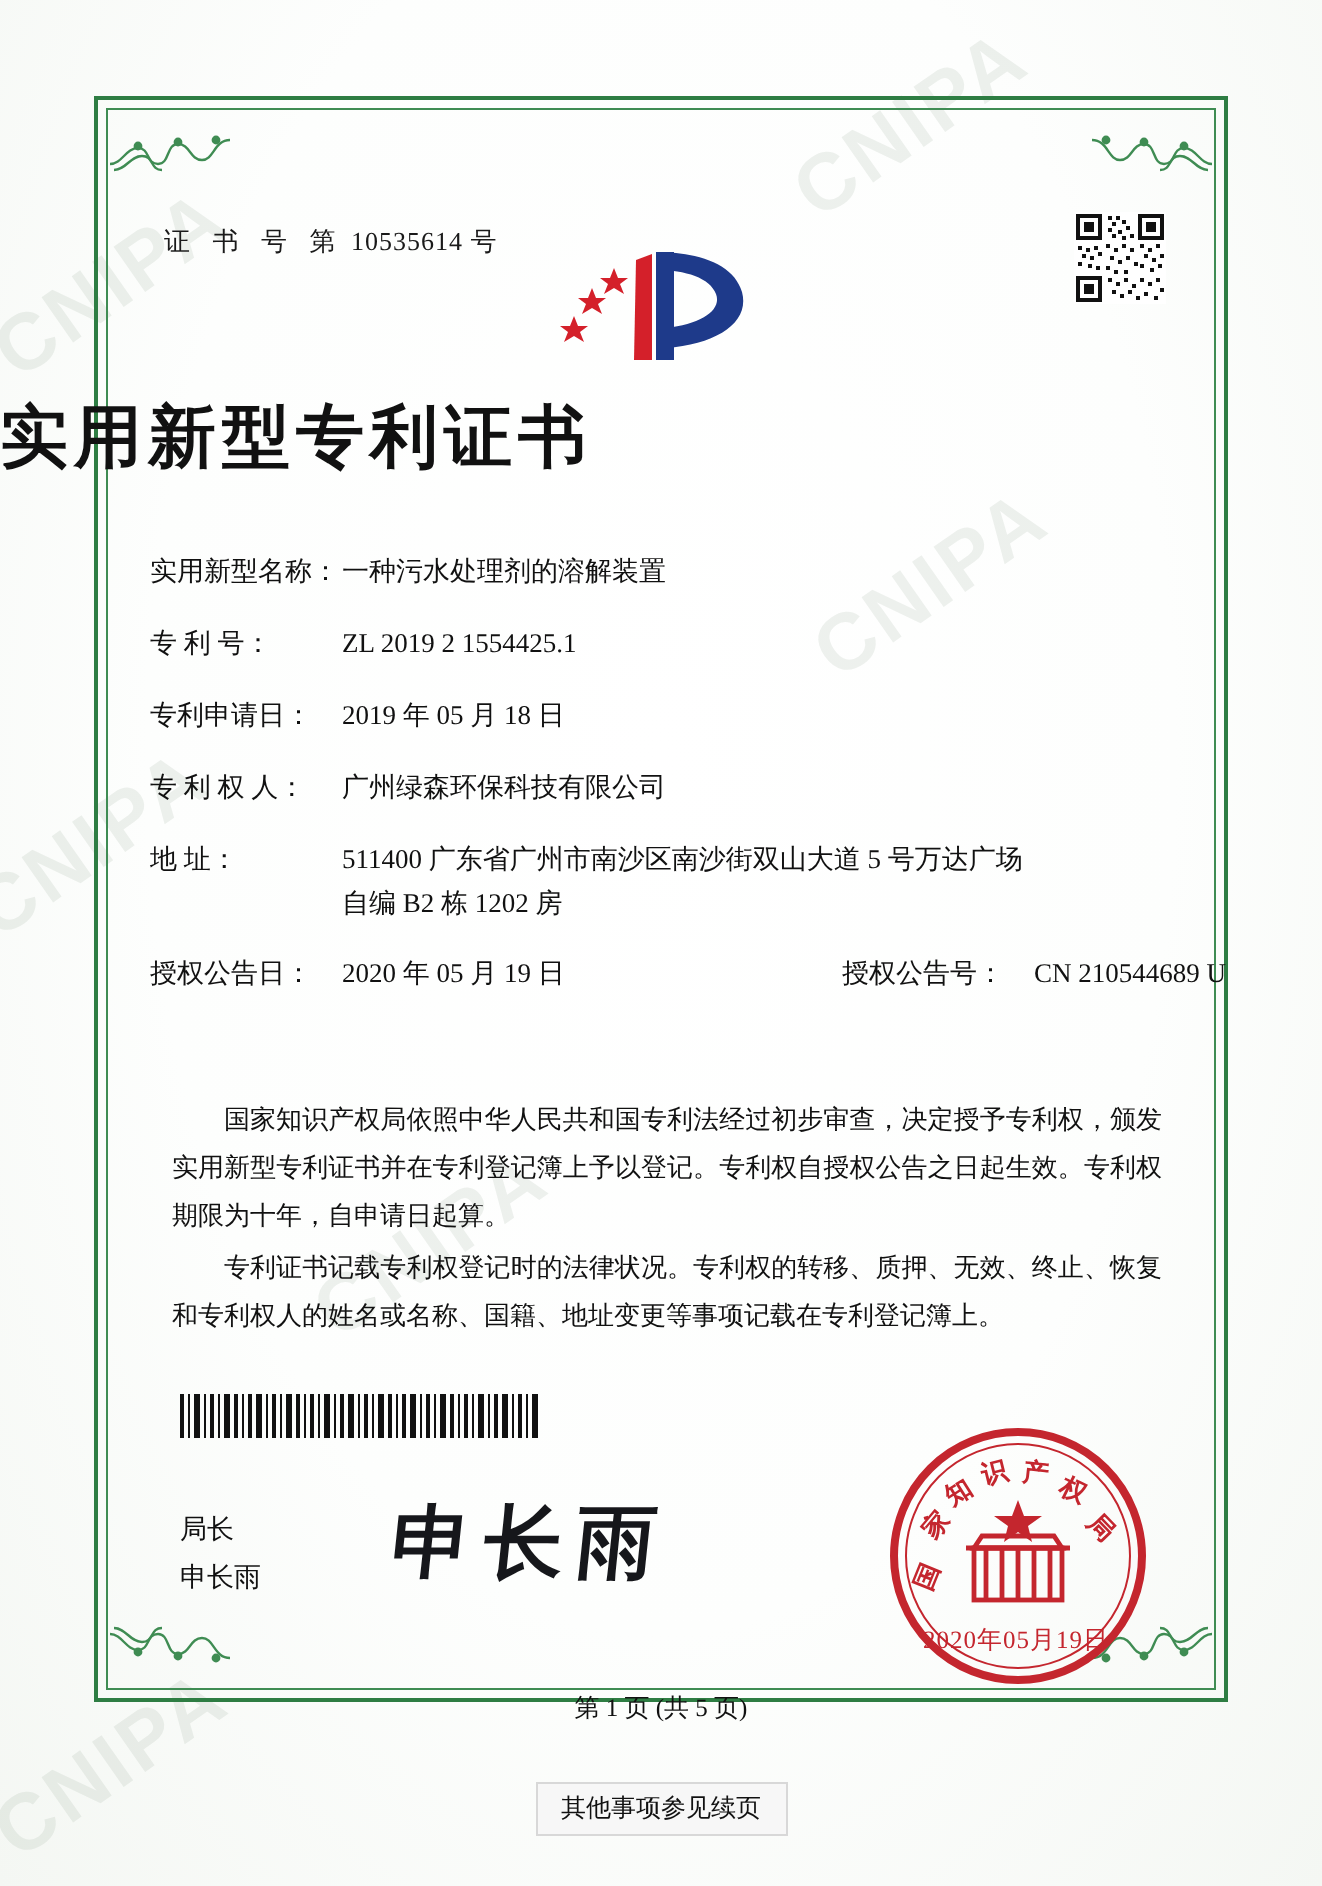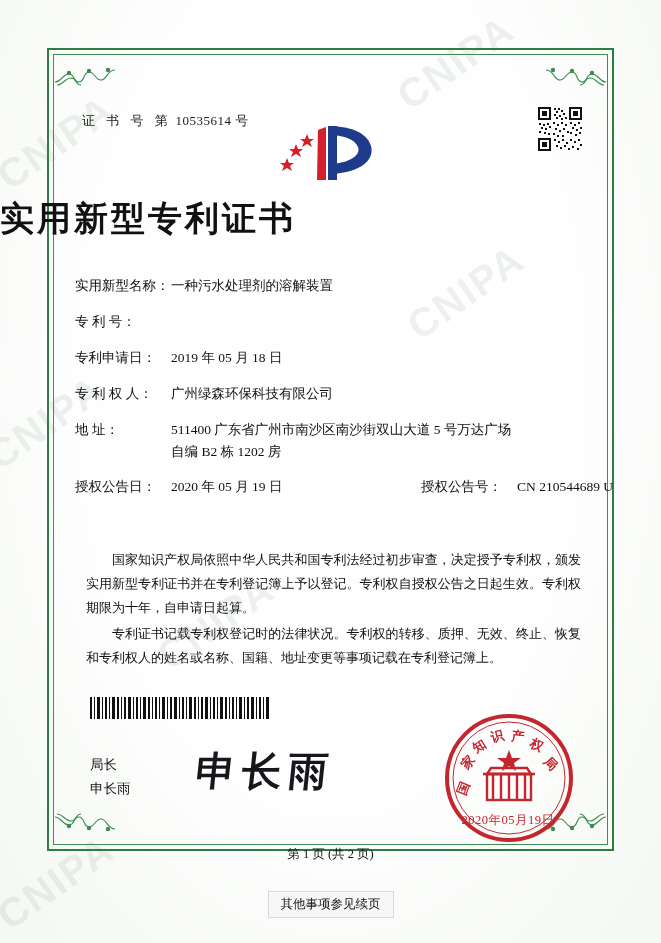--- a/index.html
+++ b/index.html
@@ -370,20 +370,21 @@
 
   <div class="title">实用新型专利证书</div>
 
   <div class="fields">
     <div class="row">
       <div class="lab">实用新型名称：</div>
       <div class="val">一种污水处理剂的溶解装置</div>
     </div>
     <div class="row">
       <div class="lab">专  利  号：</div>
+      <div class="val">ZL 2019 2 1554425.1</div>
     </div>
     <div class="row">
       <div class="lab">专利申请日：</div>
       <div class="val">2019 年 05 月 18 日</div>
     </div>
     <div class="row">
       <div class="lab">专 利 权 人：</div>
       <div class="val">广州绿森环保科技有限公司</div>
     </div>
     <div class="row">
@@ -483,18 +484,18 @@
         <text transform="translate(33,41) rotate(-32)">知</text>
         <text transform="translate(49,30) rotate(-14)">识</text>
         <text transform="translate(68,28) rotate(6)">产</text>
         <text transform="translate(86,34) rotate(26)">权</text>
         <text transform="translate(100,50) rotate(46)">局</text>
       </g>
     </svg>
   </div>
   <div class="seal-date">2020年05月19日</div>
 
-  <div class="page-no">第 1 页 (共 2 页)</div>
+  <div class="page-no">第 1 页 (共 5 页)</div>
   <div class="footer-note">
     <span>其他事项参见续页</span>
   </div>
 
 </div>
 
 </body></html>

